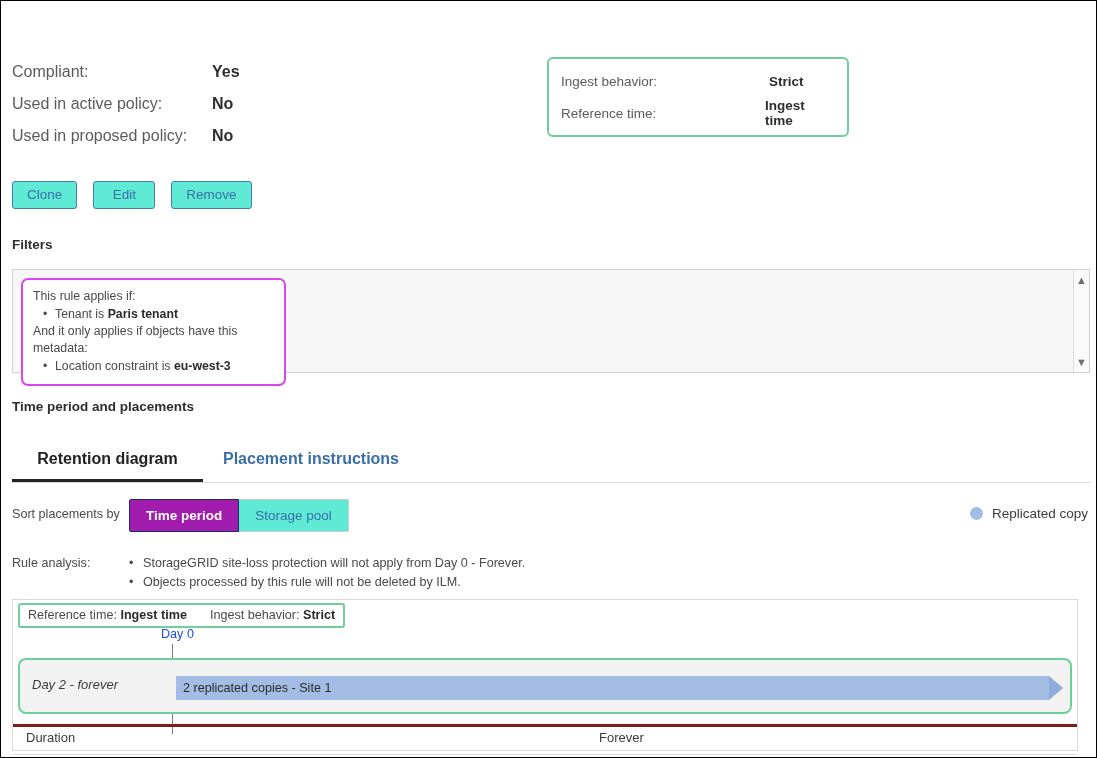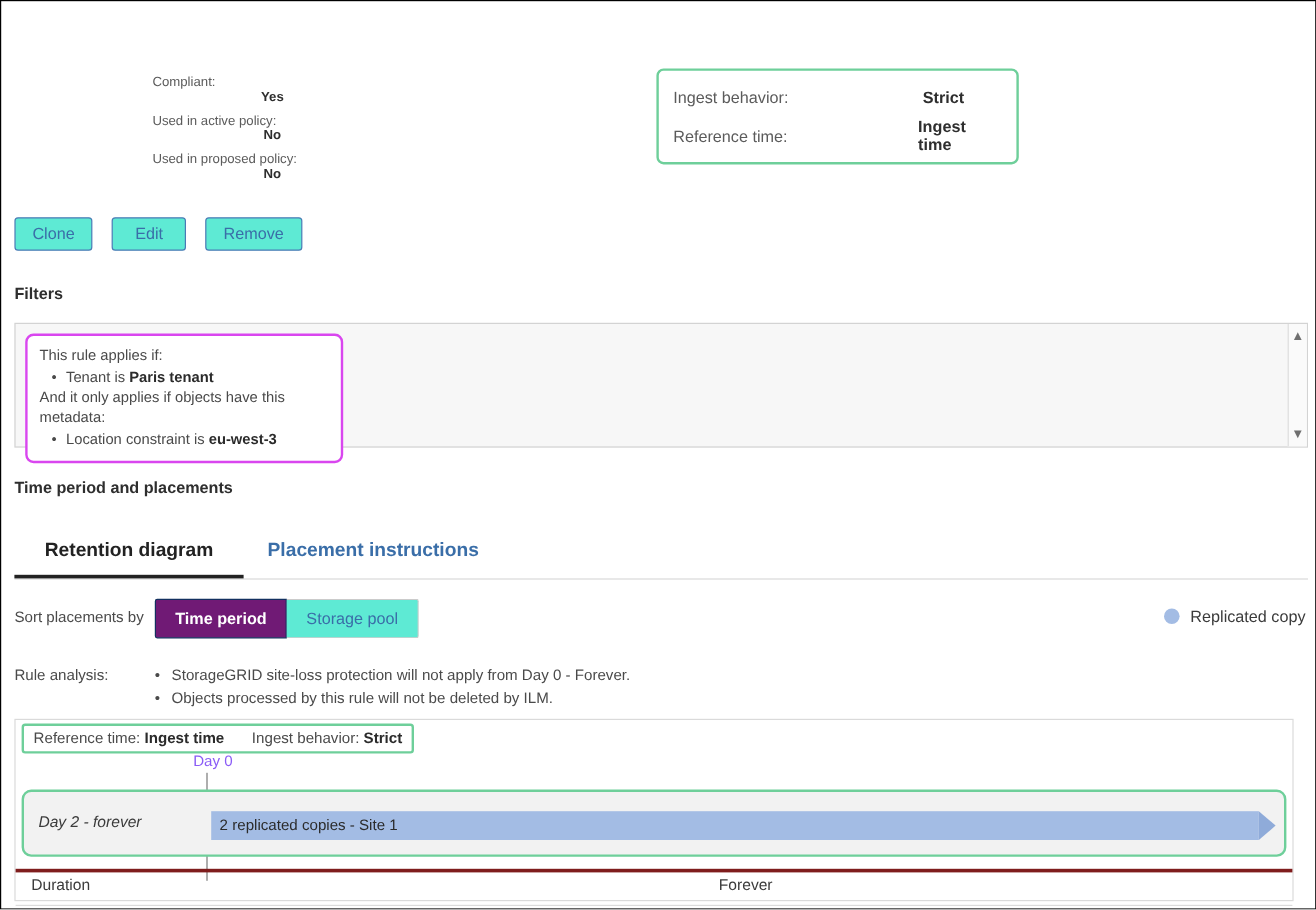--- a/index.html
+++ b/index.html
@@ -37,23 +37,21 @@
   
   .summary {
     position: absolute;
     left: 11px;
     top: 62px;
     width: 430px;
   }
   .summary-row {
     display: flex;
     height: 32px;
-    align-items: center;
-    font-size: 11px;
-    flex-direction: column;
+    font-size: 16px;
   }
   .summary-label {
     width: 200px;
     color: #5b5b5b;
   }
   .summary-value {
     font-weight: bold;
     color: #2e2e2e;
   }
 
@@ -240,21 +238,21 @@
   .seg {
     box-sizing: border-box;
     height: 33px;
     line-height: 31px;
     padding: 0 16px;
     font-size: 13.5px;
     cursor: pointer;
     text-align: center;
   }
   .seg.on {
-    background: #701a75;
+    background: #a21caf;
     color: #ffffff;
     border: 1px solid #13305f;
     font-weight: bold;
     border-radius: 2px 0 0 2px;
   }
   .seg.off {
     background: #5eead4;
     color: #3a6ea8;
     border: 1px solid #cbcbcb;
     border-left: none;
@@ -334,21 +332,21 @@
     white-space: nowrap;
   }
   .ref-chip b { color: #2b2b2b; }
   .ref-chip .gap { display: inline-block; width: 16px; }
 
   .day0-label {
     position: absolute;
     left: 148px;
     top: 27px;
     font-size: 12.6px;
-    color: #8b5cf6;
+    color: #1d4ed8;
   }
   .day0-line {
     position: absolute;
     left: 159px;
     top: 44px;
     width: 1px;
     height: 90px;
     background: #7a7a7a;
   }
 

